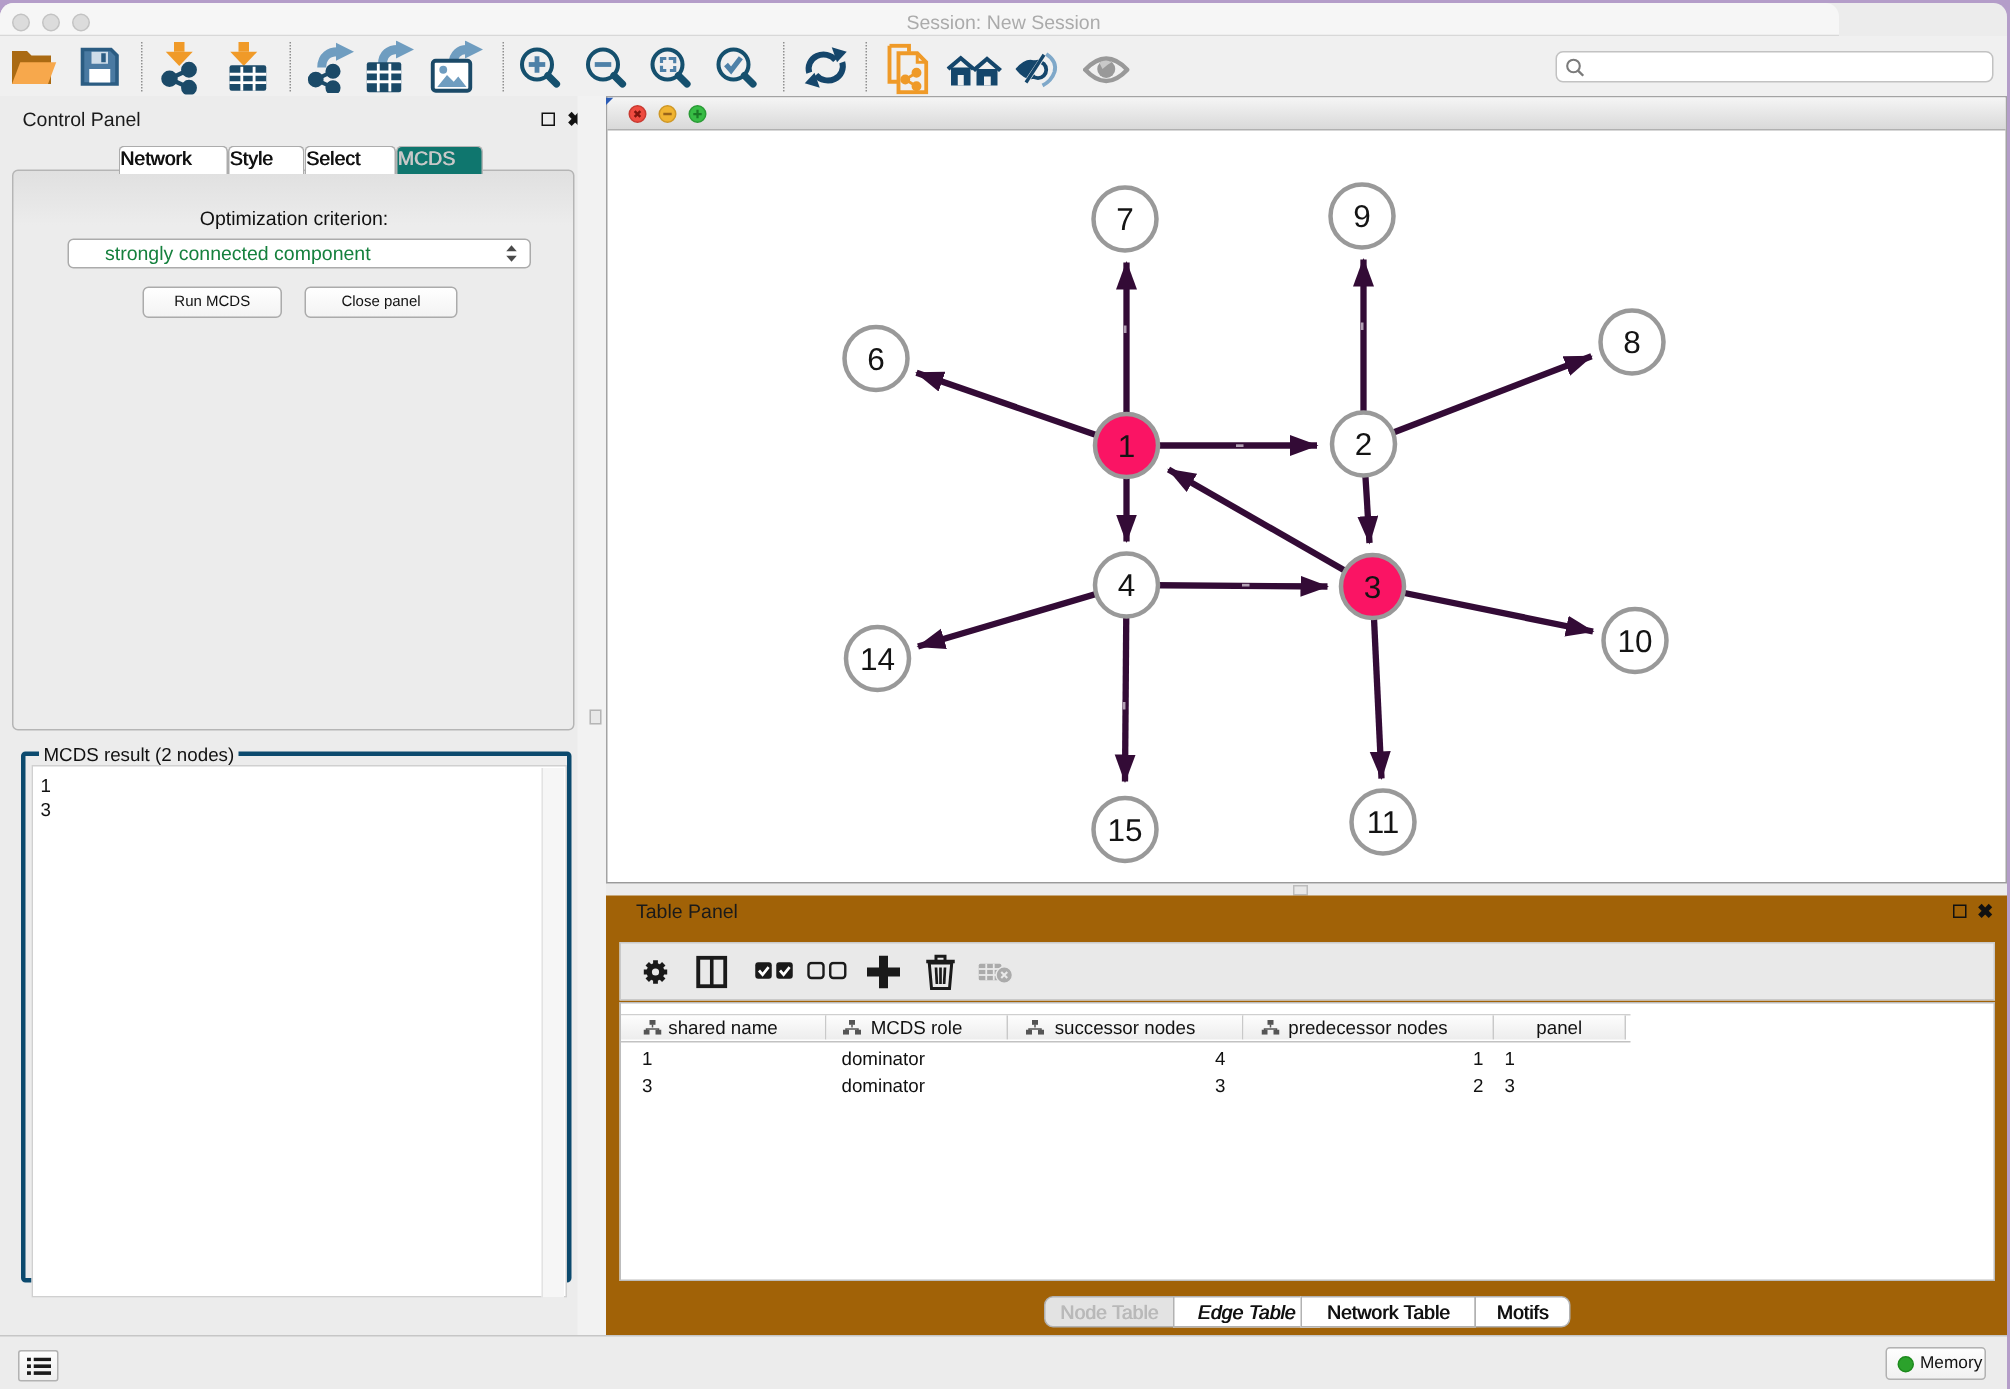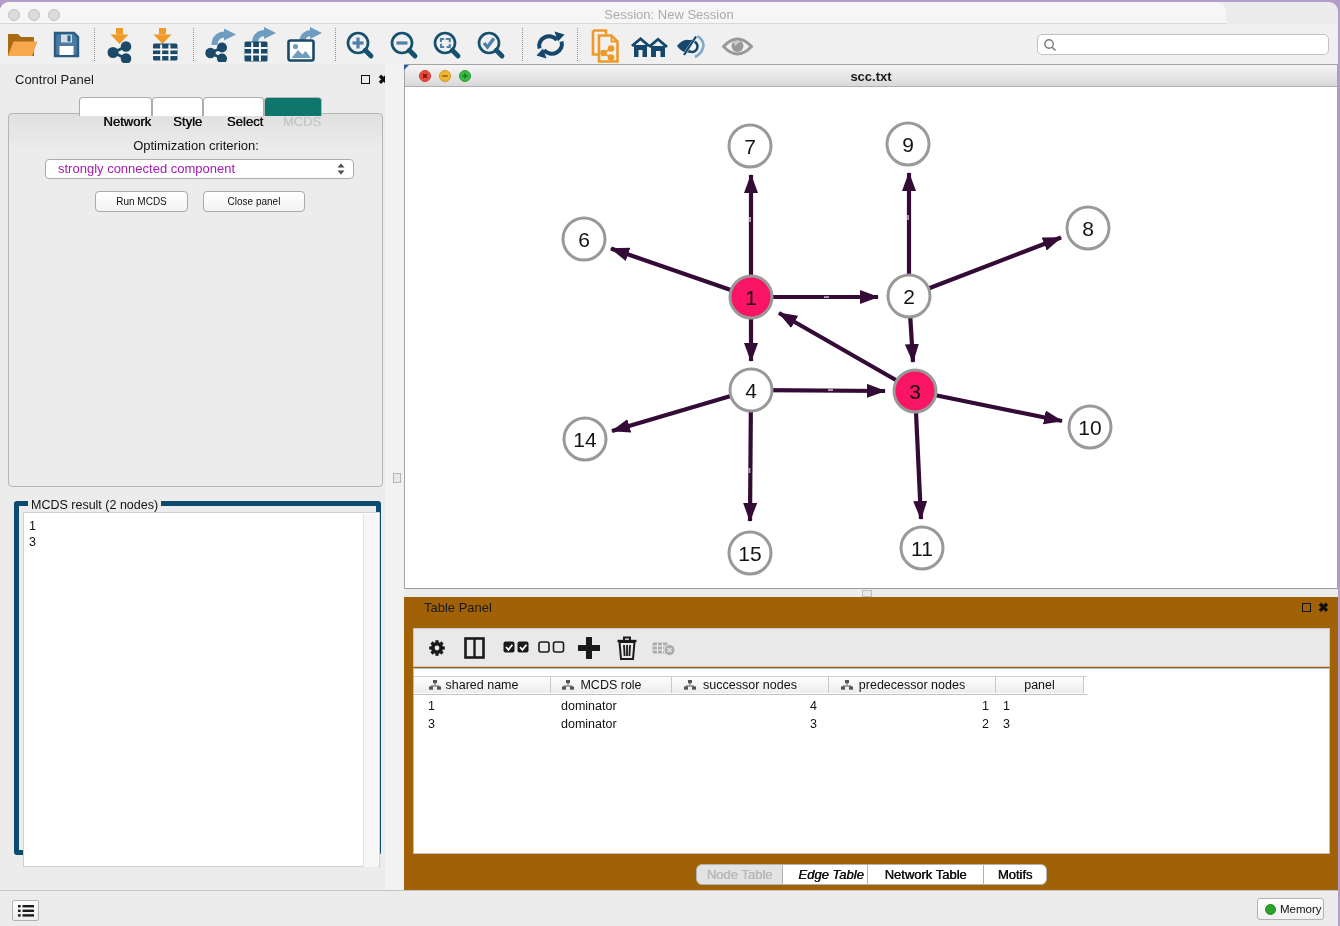--- a/index.html
+++ b/index.html
@@ -11,26 +11,26 @@
 #wtitle{position:absolute;top:5px;left:0;width:1338px;text-align:center;font-size:13px;color:#ababab;}
 #toolbar{position:absolute;left:0;top:24px;width:1338px;height:40px;background:#f0f0f0;border-bottom:1px solid #c6c6c6;}
 .sep{position:absolute;top:4px;height:33px;width:0;border-left:1px dotted #8f8f8f;}
 .ticon{position:absolute;top:0;}
 #searchbox{position:absolute;left:1037px;top:10px;width:290px;height:19px;background:#fff;border:1px solid #c2c2c2;border-radius:5px;}
 
 #cpanel{position:absolute;left:0;top:64px;width:392px;height:826px;background:#ececec;}
 #cp-title{position:absolute;left:15px;top:8px;font-size:13px;color:#1a1a1a;}
 .wbtn-sq{position:absolute;width:9px;height:9px;border:1.6px solid #111;box-sizing:border-box;}
 .wbtn-x{position:absolute;font-size:13px;font-weight:700;color:#111;line-height:1;}
-.tab{position:absolute;box-sizing:border-box;border:1px solid #acacac;border-bottom:none;background:#fff;font-size:13px;font-weight:400;color:#111;text-align:right;border-radius:4px 4px 0 0;padding-top:16px;height:19px;text-shadow:0.5px 0 0 #111;}
+.tab{position:absolute;box-sizing:border-box;border:1px solid #acacac;border-bottom:none;background:#fff;font-size:13px;font-weight:400;color:#111;text-align:left;border-radius:4px 4px 0 0;padding-top:0;height:19px;text-shadow:0.5px 0 0 #111;}
 #cp-box{position:absolute;left:8px;top:49px;width:375px;height:374px;box-sizing:border-box;border:1px solid #b5b5b5;border-radius:4px;background:linear-gradient(#e0e0e0,#ececec 36px);}
 #optlabel{position:absolute;left:0;top:74px;width:392px;text-align:center;font-size:13px;color:#111;}
-#dropdown{position:absolute;left:45px;top:95px;width:309px;height:20px;box-sizing:border-box;background:#fff;border:1px solid #ababab;border-radius:4px;font-size:13px;color:#a21caf;line-height:18px;padding-left:12px;}
+#dropdown{position:absolute;left:45px;top:95px;width:309px;height:20px;box-sizing:border-box;background:#fff;border:1px solid #ababab;border-radius:4px;font-size:13px;color:#15803d;line-height:18px;padding-left:24px;}
 .btn{position:absolute;box-sizing:border-box;height:21px;background:linear-gradient(#ffffff,#f3f3f3);border:1px solid #ababab;border-radius:4px;font-size:10px;color:#111;text-align:center;line-height:19px;}
-#mcdsgroup{position:absolute;left:14px;top:437px;width:367px;height:354px;box-sizing:border-box;border:5px solid #0c4a6e;border-radius:3px;}
+#mcdsgroup{position:absolute;left:14px;top:437px;width:367px;height:354px;box-sizing:border-box;border:3px solid #0c4a6e;border-radius:3px;}
 #mcdslabel{position:absolute;left:9px;top:-8px;background:#ececec;padding:0 3px;font-size:12.5px;color:#111;}
 #mcdstext{position:absolute;left:4px;top:6px;width:357px;height:355px;background:#fff;border:1px solid #d0d0d0;box-sizing:border-box;}
 #mcds-sb{position:absolute;right:1px;top:1px;width:14px;height:353px;background:#f6f6f6;border-left:1px solid #e3e3e3;}
 
 #vdivider{position:absolute;left:385px;top:64px;width:19px;height:826px;background:#f2f2f2;}
 #vhandle{position:absolute;left:393px;top:473px;width:8px;height:10px;background:#e8e8e8;border:1px solid #b5b5b5;box-sizing:border-box;}
 
 #netwin{position:absolute;left:404px;top:64px;width:934px;height:525px;box-sizing:border-box;border:1px solid #a3a3a3;border-bottom:1px solid #9a9a9a;background:#fff;}
 #nettitle{position:absolute;left:0;top:0;width:932px;height:21px;background:linear-gradient(#f5f5f5,#d9d9d9);border-bottom:1px solid #b0b0b0;}
 .mac{position:absolute;top:5px;width:12px;height:12px;border-radius:50%;box-sizing:border-box;}
@@ -234,21 +234,20 @@
       <div class="mac" style="left:34px;background:#f0b432;border:1px solid #cf9827;">
           <svg width="10" height="10" style="position:absolute;left:0;top:0;" viewBox="0 0 10 10">
             <path d="M2.2 5 h5.6" stroke="#99641a" stroke-width="1.6"></path>
           </svg>
         </div>
       <div class="mac" style="left:54px;background:#37bc45;border:1px solid #2a9b36;">
           <svg width="10" height="10" style="position:absolute;left:0;top:0;" viewBox="0 0 10 10">
             <path d="M5 2.2 v5.6 M2.2 5 h5.6" stroke="#1a7a26" stroke-width="1.5"></path>
           </svg>
         </div>
-      <div id="netname">scc.txt</div>
     </div>
   </div>
   <svg style="position:absolute;left:404px;top:65px;" width="5" height="5" viewBox="0 0 5 5">
       <path d="M0 0 h5 L0 5 z" fill="#2a5bb5"></path>
     </svg>
   <svg id="graph" style="position:absolute;left:404px;top:89px;" width="933" height="499" viewBox="0 0 933 499">
     <defs>
       <marker id="arr" markerUnits="userSpaceOnUse" markerWidth="20" markerHeight="15" refX="18" refY="7" orient="auto">
         <path d="M0 0 L19 7 L0 14 z" fill="#330b36"></path>
       </marker>

